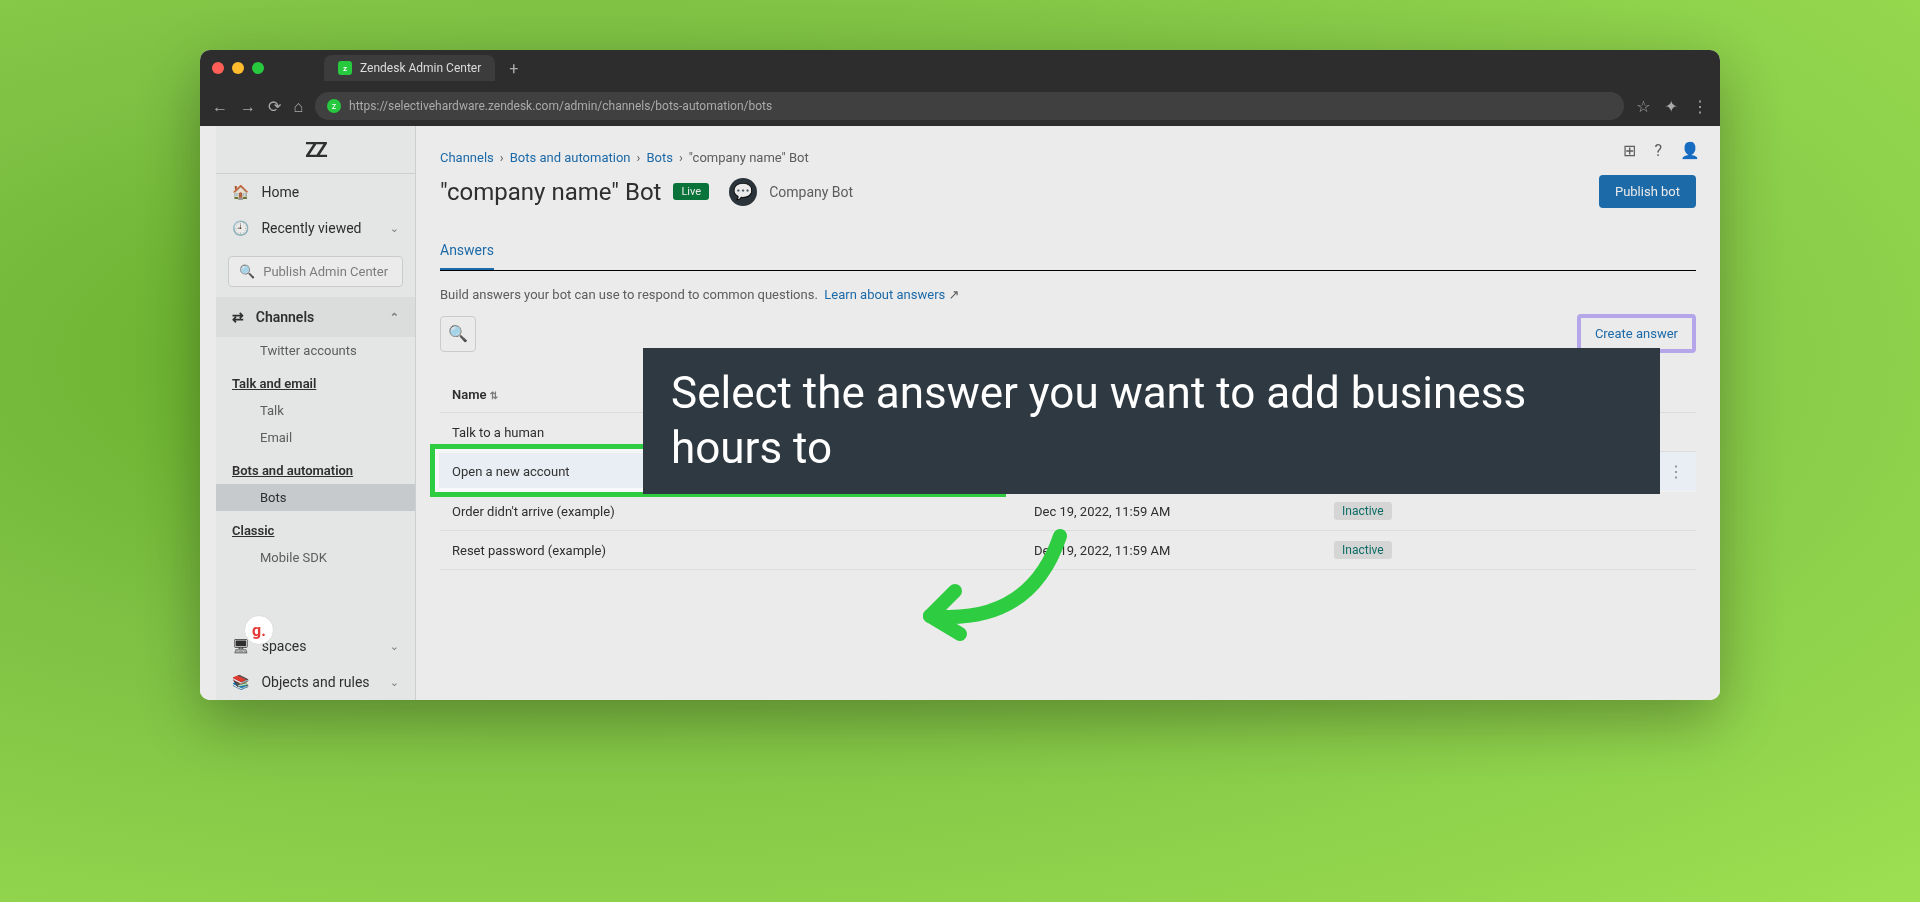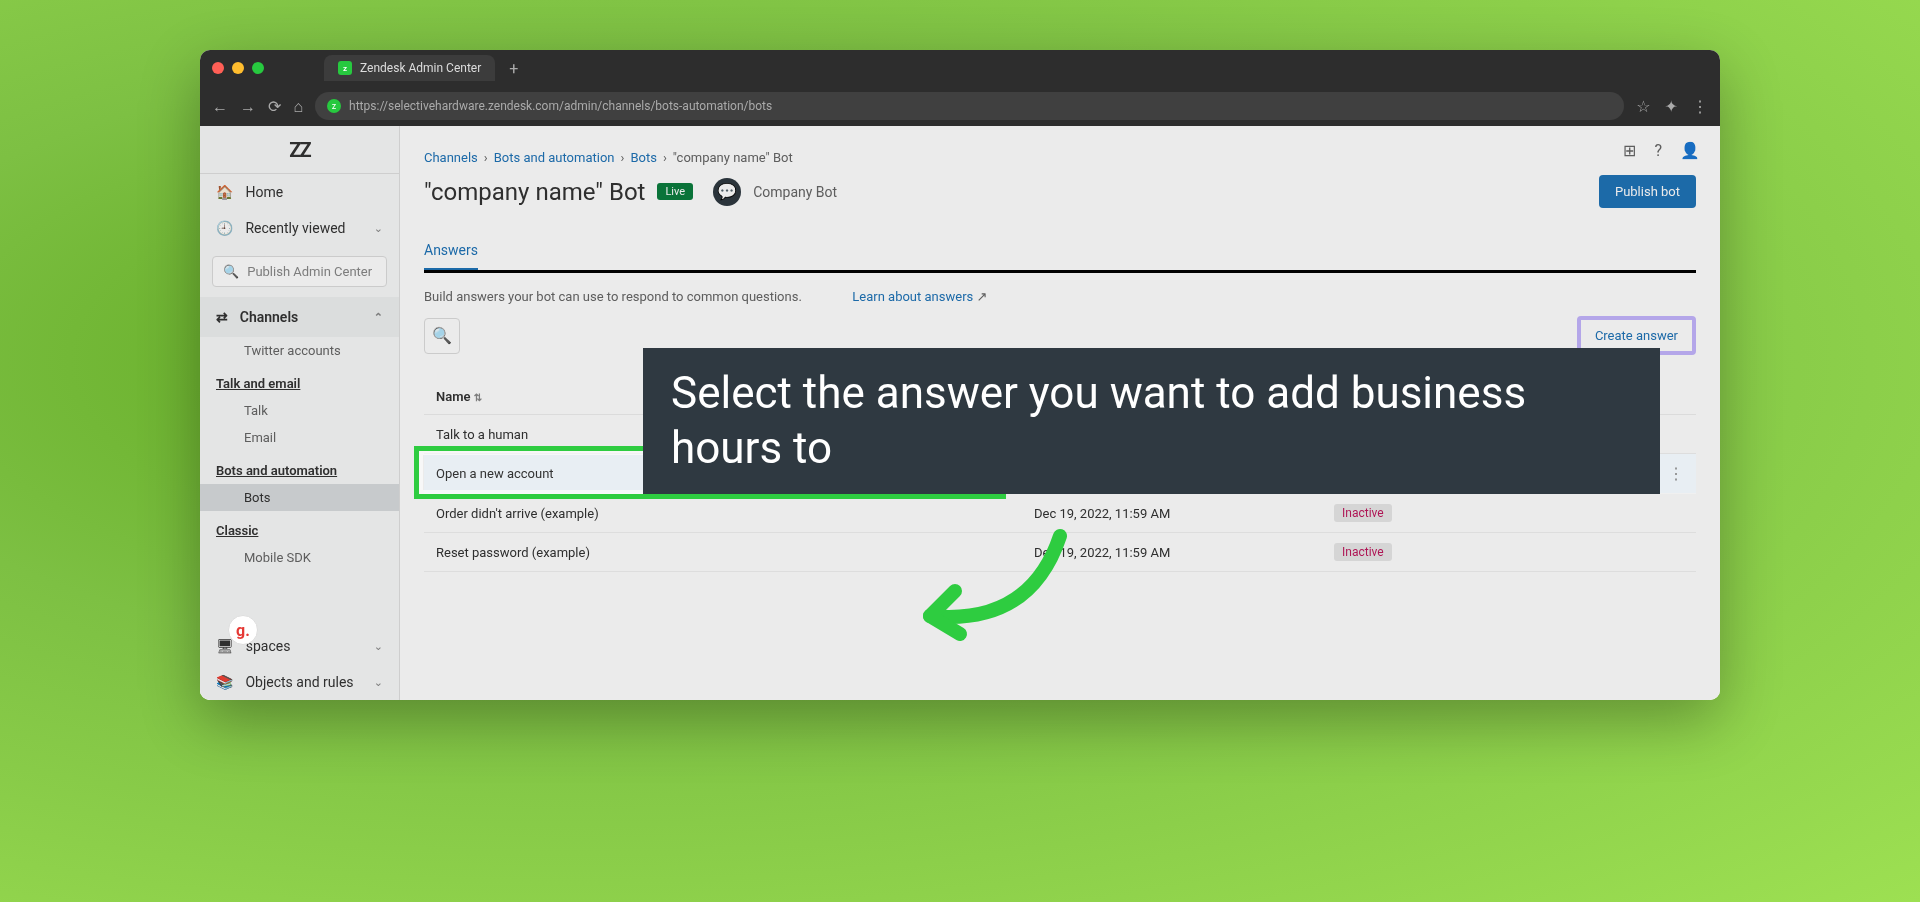--- a/index.html
+++ b/index.html
@@ -14,61 +14,61 @@
 .tab { background: #3c3c3c; color: #ddd; font-size: 12px; padding: 6px 14px; border-radius: 8px 8px 0 0; margin-left: 60px; display: flex; align-items: center; gap: 8px; }
 .tab-icon { width: 14px; height: 14px; background: #27c93f; border-radius: 3px; display: flex; align-items: center; justify-content: center; color: #fff; font-size: 8px; font-weight: bold; }
 .plus-tab { color: #aaa; margin-left: 14px; font-size: 16px; }
 .url-bar { background: #2d2d2d; height: 40px; display: flex; align-items: center; padding: 0 12px; gap: 12px; }
 .nav-btn { color: #aaa; font-size: 16px; cursor: pointer; }
 .url-input { flex: 1; background: #404040; border-radius: 20px; height: 28px; display: flex; align-items: center; padding: 0 12px; gap: 8px; color: #aaa; font-size: 12px; }
 .lock-icon { width: 14px; height: 14px; background: #27c93f; border-radius: 50%; display: flex; align-items: center; justify-content: center; color: #fff; font-size: 9px; }
 .right-icons { display: flex; gap: 14px; color: #aaa; }
 .app-content { flex: 1; display: flex; background: #fff; position: relative; }
 .overlay-dim { position: absolute; inset: 0; background: rgba(0,0,0,0.08); pointer-events: none; z-index: 5; }
-.sidebar { width: 200px; background: #f8f9f9; border-right: 1px solid #e0e0e0; display: flex; flex-direction: column; position: relative; }
+.sidebar { width: 200px; background: #f8f9f9; border-right: 1px solid #e0e0e0; display: flex; flex-direction: column; position: relative; margin-left: 16px; }
 .logo { height: 48px; display: flex; align-items: center; justify-content: center; border-bottom: 1px solid #e0e0e0; font-size: 20px; font-weight: bold; color: #333; letter-spacing: -2px; }
 .sidebar-item { display: flex; align-items: center; padding: 10px 16px; gap: 12px; color: #333; font-size: 14px; cursor: pointer; }
 .sidebar-item .chev { margin-left: auto; color: #888; font-size: 11px; }
 .search-box { margin: 10px 12px; background: #fff; border: 1px solid #ddd; border-radius: 4px; padding: 7px 10px; display: flex; align-items: center; gap: 8px; color: #888; font-size: 13px; }
 .section-header { display: flex; align-items: center; padding: 12px 16px; gap: 12px; font-weight: 600; font-size: 14px; color: #333; background: #eef0f0; }
 .section-header .chev { margin-left: auto; color: #888; font-size: 11px; }
 .sub-item { padding: 6px 16px 6px 44px; font-size: 13px; color: #666; cursor: pointer; }
 .sub-item.active { background: #d8dcde; color: #333; }
 .sub-header { padding: 12px 16px 6px 16px; font-size: 13px; font-weight: 600; color: #333; text-decoration: underline; }
 .main { flex: 1; padding: 16px 24px; position: relative; }
 .topbar { position: absolute; top: 0; right: 0; height: 48px; display: flex; align-items: center; gap: 18px; padding: 0 20px; color: #666; }
 .breadcrumbs { font-size: 13px; color: #666; display: flex; gap: 6px; align-items: center; margin-top: 8px; }
 .breadcrumbs a { color: #1f73b7; text-decoration: none; }
 .page-header { display: flex; align-items: center; gap: 12px; margin-top: 10px; }
 .page-title { font-size: 24px; color: #333; }
 .badge-live { background: #0b7d3e; color: #fff; font-size: 11px; padding: 2px 8px; border-radius: 3px; }
 .bot-avatar { width: 28px; height: 28px; border-radius: 50%; background: #2f3941; display: flex; align-items: center; justify-content: center; color: #fff; margin-left: 8px; }
 .company-name { color: #666; font-size: 14px; }
 .publish-btn { margin-left: auto; background: #1f73b7; color: #fff; border: none; padding: 9px 16px; border-radius: 4px; font-size: 13px; cursor: pointer; }
-.tabs { border-bottom: 3px solid #000000; margin-top: 24px; display: flex; gap: 24px; }
+.tabs { border-bottom: 1px solid #000000; margin-top: 24px; display: flex; gap: 24px; }
 .tab-item { padding: 10px 0; font-size: 14px; color: #666; cursor: pointer; }
 .tab-item.active { color: #1f73b7; border-bottom: 2px solid #1f73b7; }
 .help-text { font-size: 13px; color: #666; margin-top: 16px; }
-.help-text a { color: #1f73b7; text-decoration: none; margin-left: 44px; }
+.help-text a { color: #1f73b7; text-decoration: none; }
 .toolbar { display: flex; align-items: center; margin-top: 12px; }
 .search-small { width: 36px; height: 36px; border: 1px solid #ddd; border-radius: 4px; display: flex; align-items: center; justify-content: center; color: #888; }
 .create-btn { margin-left: auto; background: #fff; border: 4px solid #c4b5fd; padding: 8px 14px; border-radius: 4px; font-size: 13px; color: #1f73b7; cursor: pointer; }
 .table { margin-top: 24px; }
 .thead { display: flex; padding: 10px 12px; font-size: 13px; color: #333; font-weight: 600; border-bottom: 1px solid #eee; }
 .col-name { flex: 1; }
 .col-updated { width: 300px; }
 .col-status { width: 260px; }
 .col-actions { width: 90px; text-align: right; }
 .sort { color: #888; font-size: 10px; }
 .trow { display: flex; padding: 10px 12px; font-size: 13px; color: #333; border-bottom: 1px solid #f0f0f0; align-items: center; }
 .trow.highlighted { background: #e8eef3; position: relative; z-index: 20; }
 .highlight-box { position: absolute; border: 5px solid #2ecc40; left: -10px; right: 690px; top: -8px; bottom: -6px; z-index: 21; pointer-events: none; box-shadow: 0 0 0 4px rgba(255,255,255,0.6) inset;}
 .status-pill { font-size: 12px; padding: 2px 8px; border-radius: 3px; display: inline-block; }
 .status-pill.live { background: #d5f0df; color: #0b7d3e; }
-.status-pill.inactive { background: #e8e8e8; color: #be185d; }
+.status-pill.inactive { background: #e8e8e8; color: #0f766e; }
 .edit-link { color: #1f73b7; font-size: 13px; margin-right: 10px; }
 .dots { color: #888; font-size: 16px; }
 .overlay-callout { position: absolute; top: 222px; left: 443px; right: 60px; background: #2f3941; color: #fff; font-size: 44px; padding: 18px 28px; z-index: 30; line-height: 1.25; }
 .arrow-svg { position: absolute; top: 400px; left: 700px; z-index: 30; }
 .bottom-items { margin-top: auto; }
 .g-badge { position: absolute; bottom: 55px; left: 28px; width: 30px; height: 30px; border-radius: 50%; background: #fff; border: 1px solid #ddd; display: flex; align-items: center; justify-content: center; color: #e53935; font-weight: bold; font-size: 16px; z-index: 10; }
 </style>
 </head>
 <body>
 

